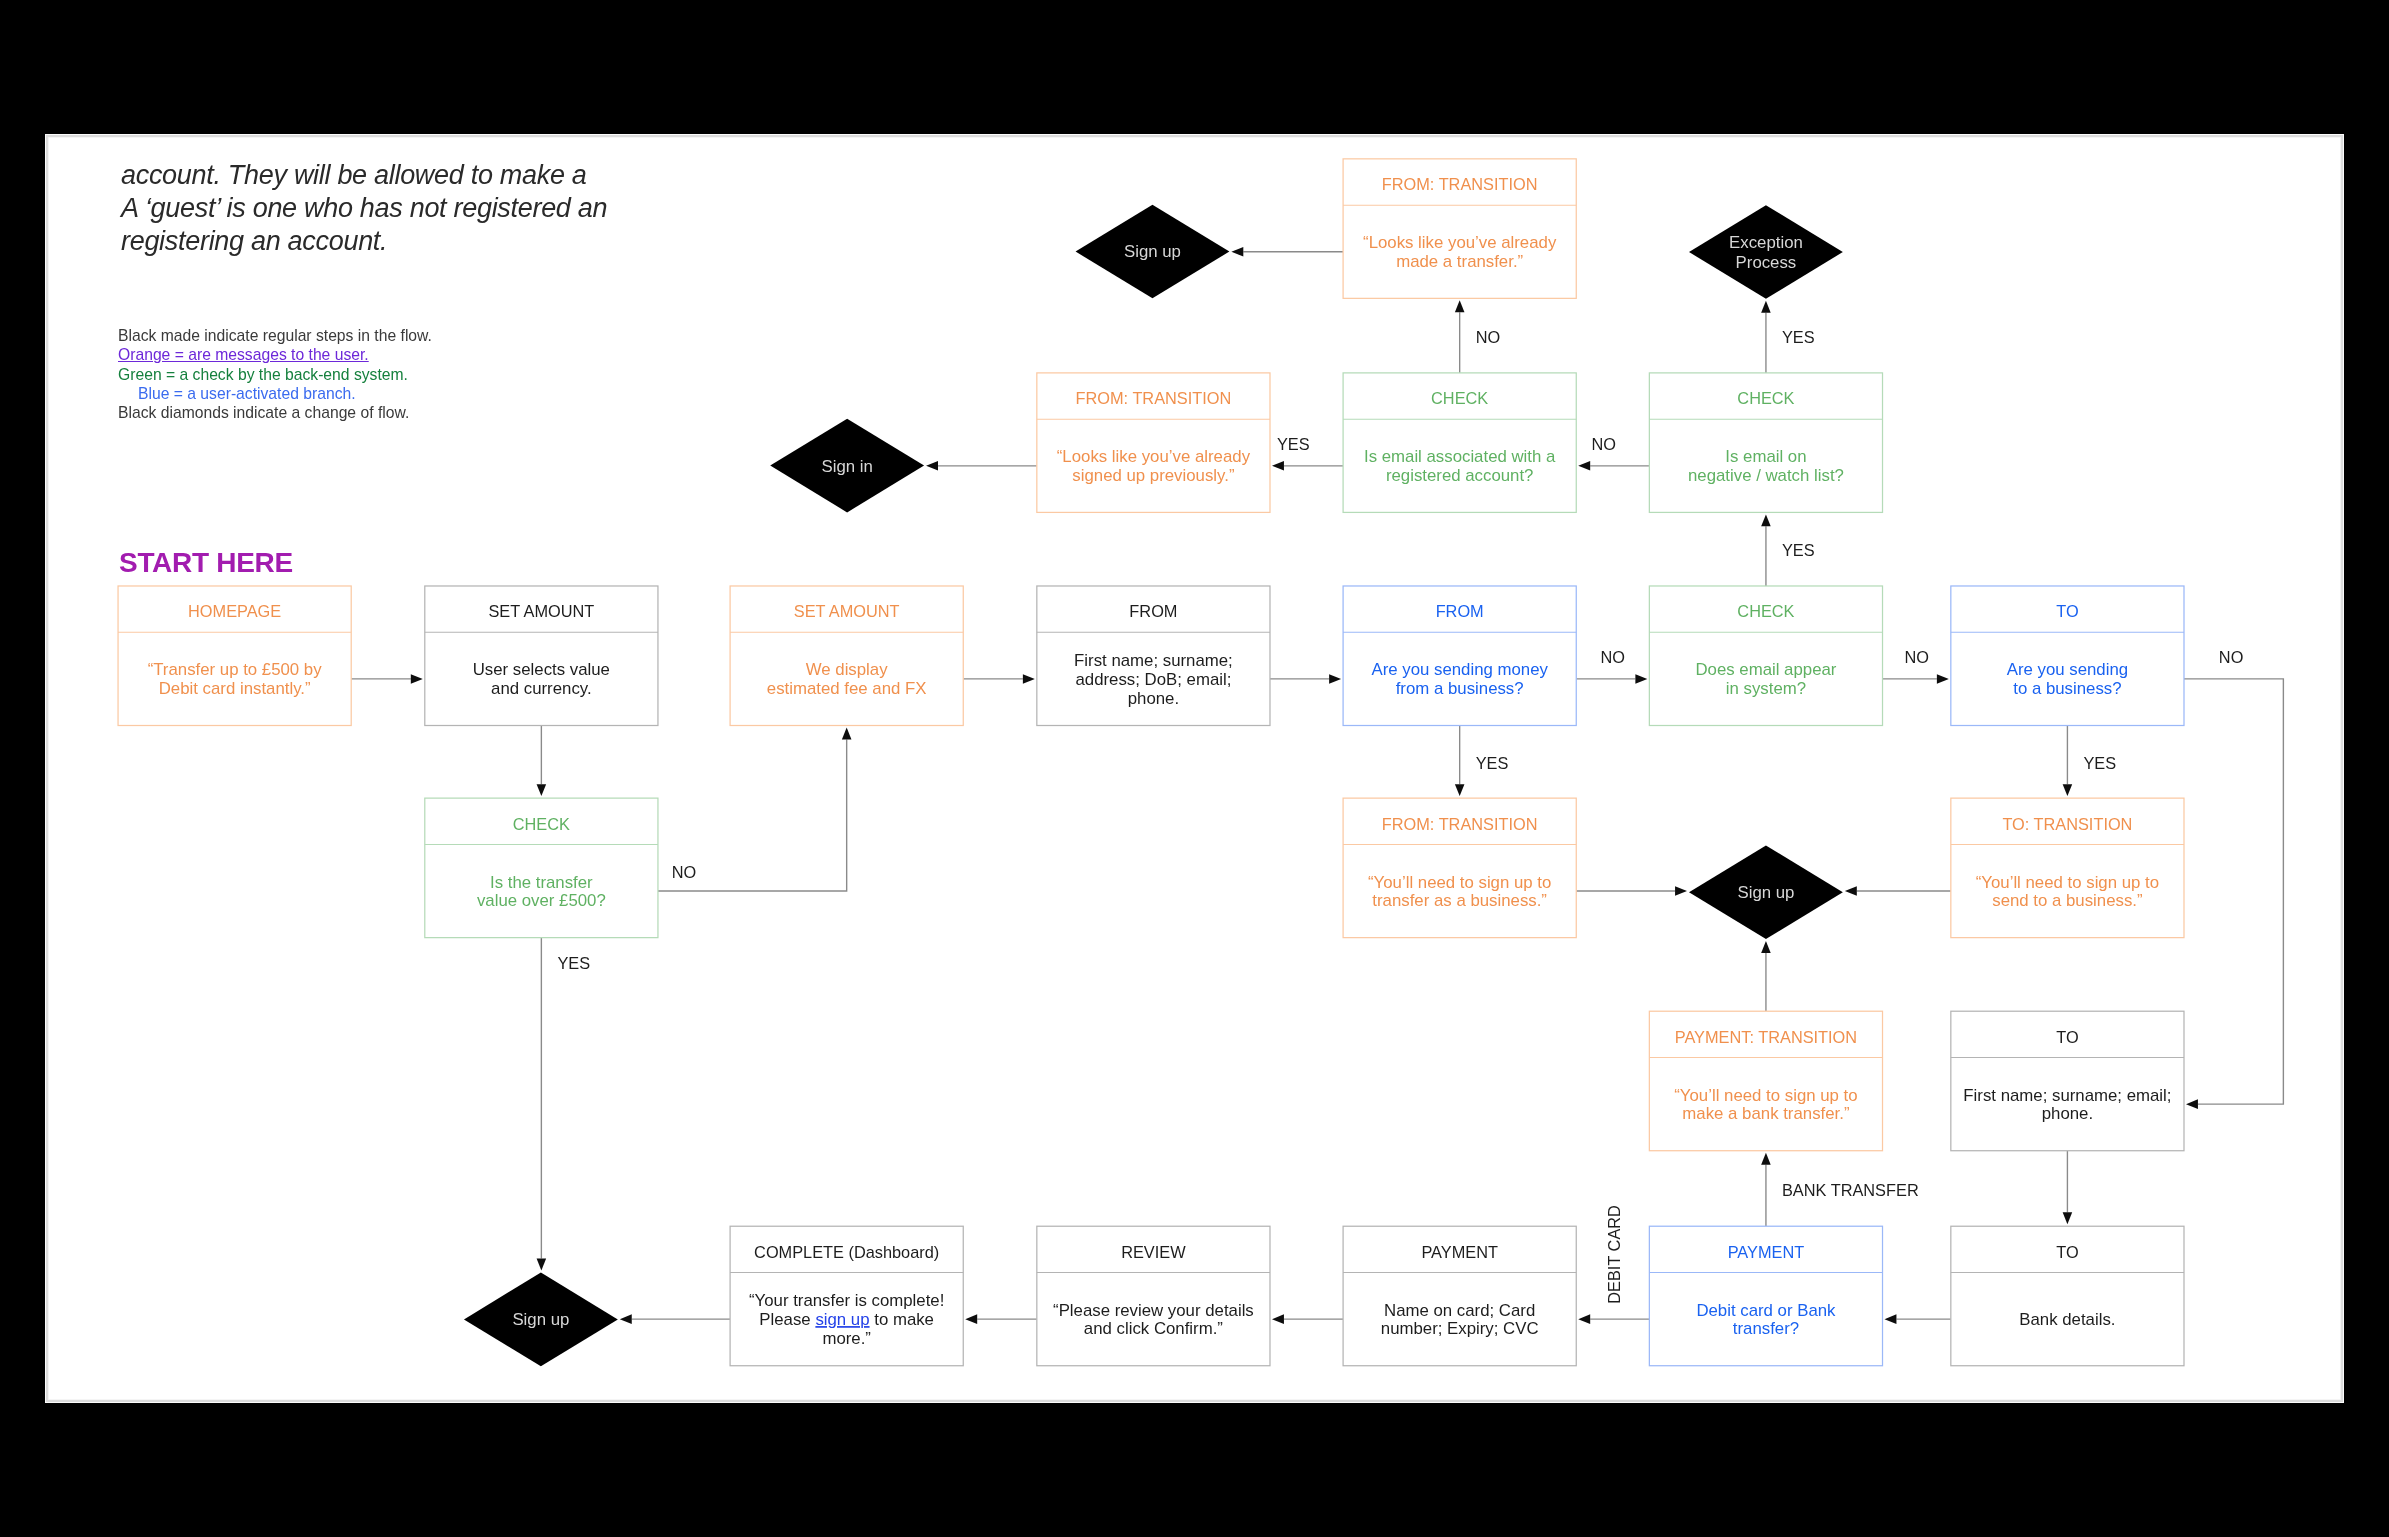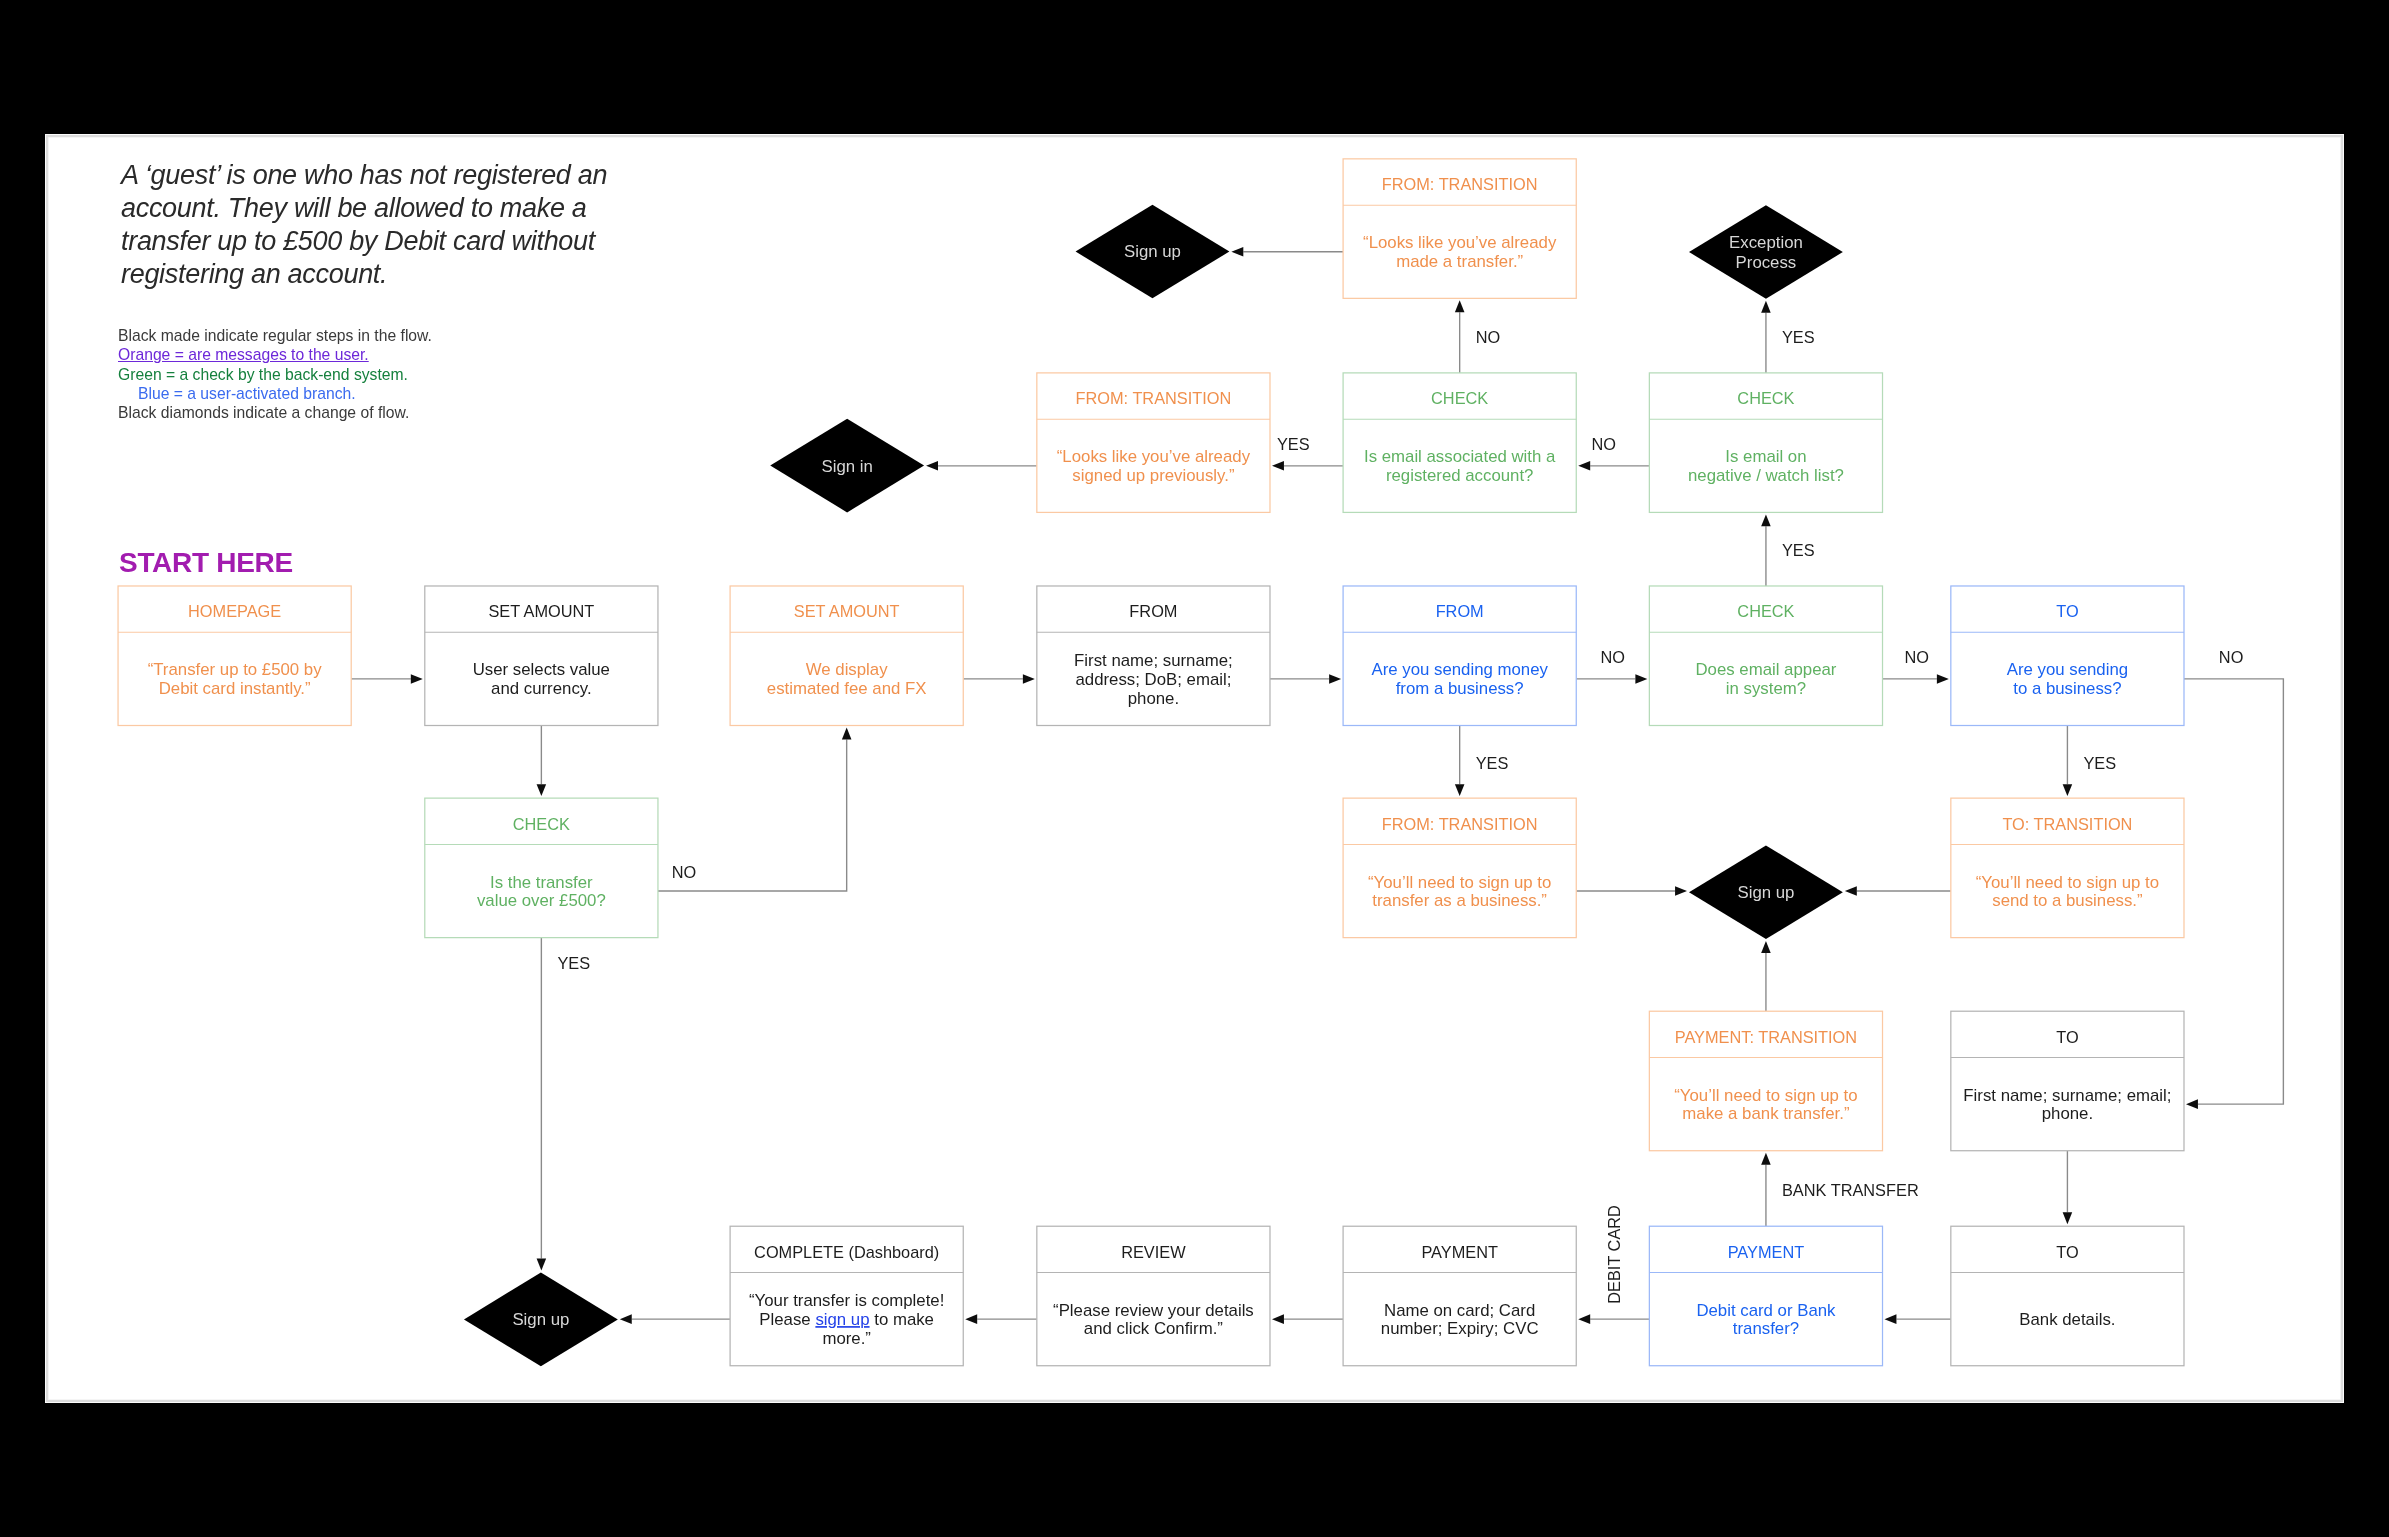--- a/index.html
+++ b/index.html
@@ -40,23 +40,22 @@
   .rot-label{font-size:17.1px;fill:#1d1d1d;text-anchor:middle;}
   .inline-link{fill:#2341e8;}
 </style>
 </head>
 <body>
 
 <div id="stage">
   <div id="canvas">
 
     <div id="intro-paragraph">
+        <div>account. They will be allowed to make a</div>
         <div>A ‘guest’ is one who has not registered an</div>
-        <div>account. They will be allowed to make a</div>
-        <div>transfer up to £500 by Debit card without</div>
         <div>registering an account.</div>
       </div>
 
     <div id="legend">
         <div class="legend-line c-black">Black made indicate regular steps in the flow.</div>
         <div class="legend-line c-orange">Orange = are messages to the user.</div>
         <div class="legend-line c-green">Green = a check by the back-end system.</div>
         <div class="legend-line c-blue">Blue = a user-activated branch.</div>
         <div class="legend-line c-black">Black diamonds indicate a change of flow.</div>
       </div>

